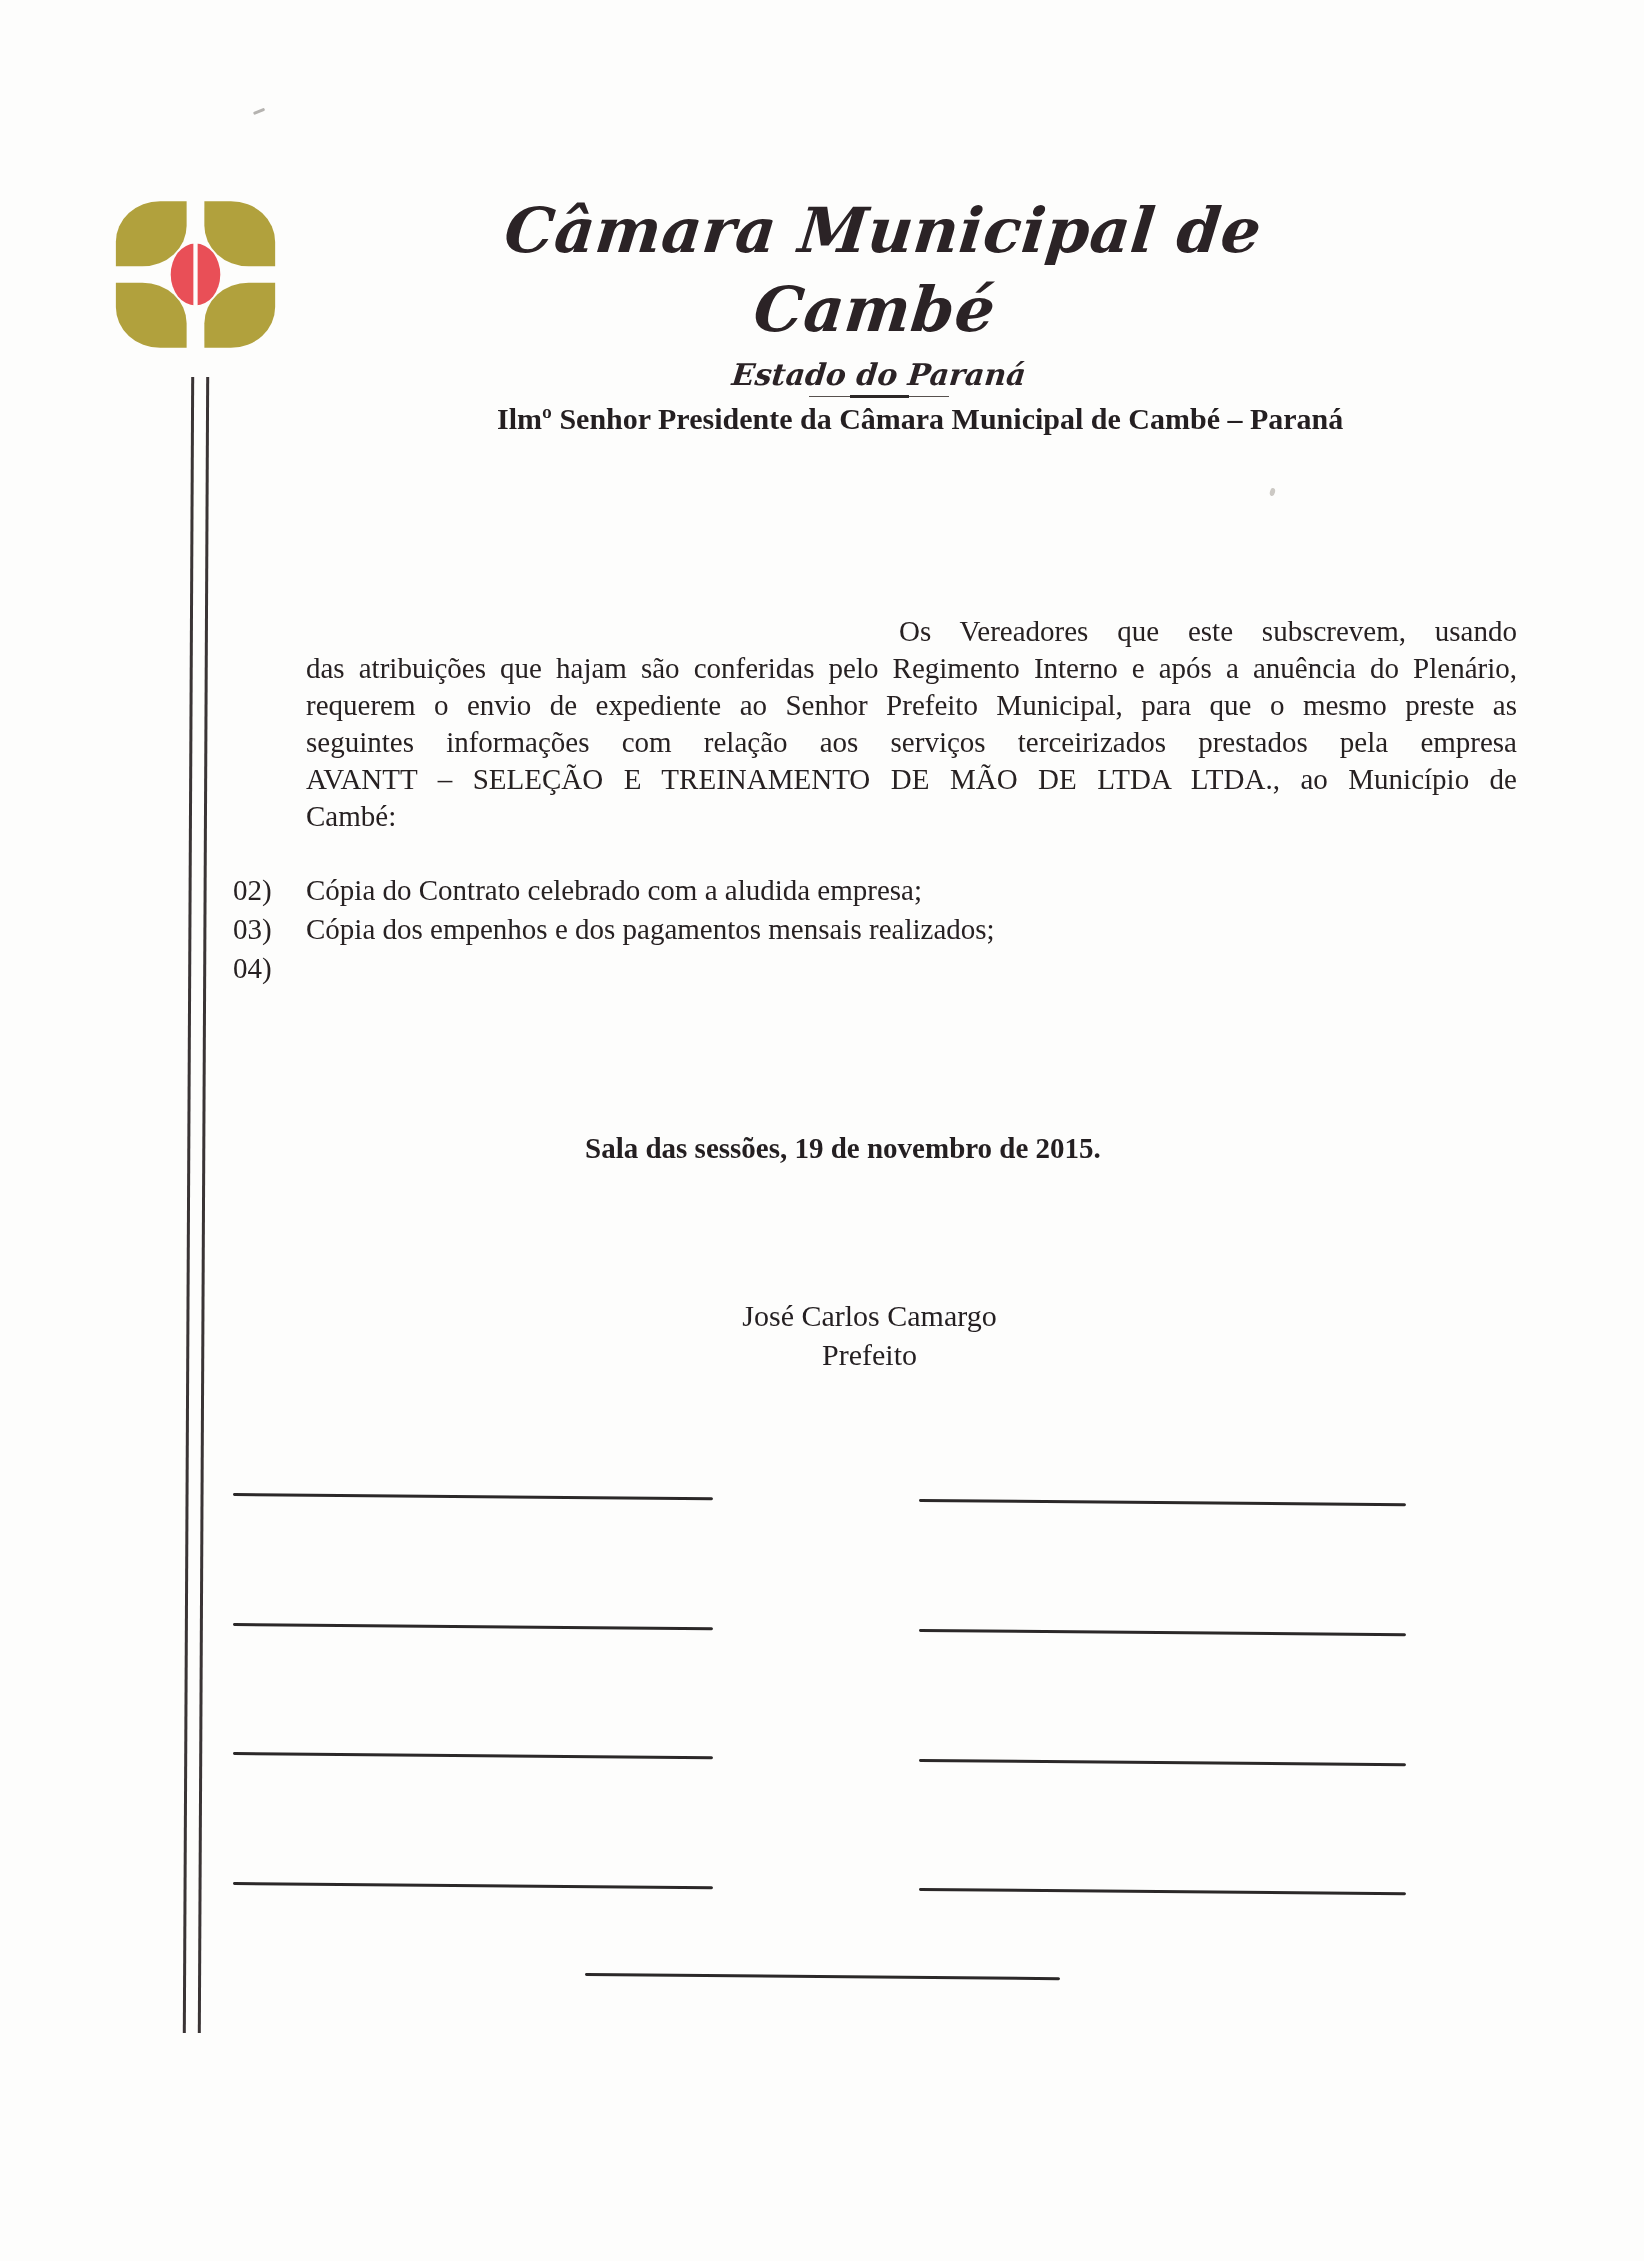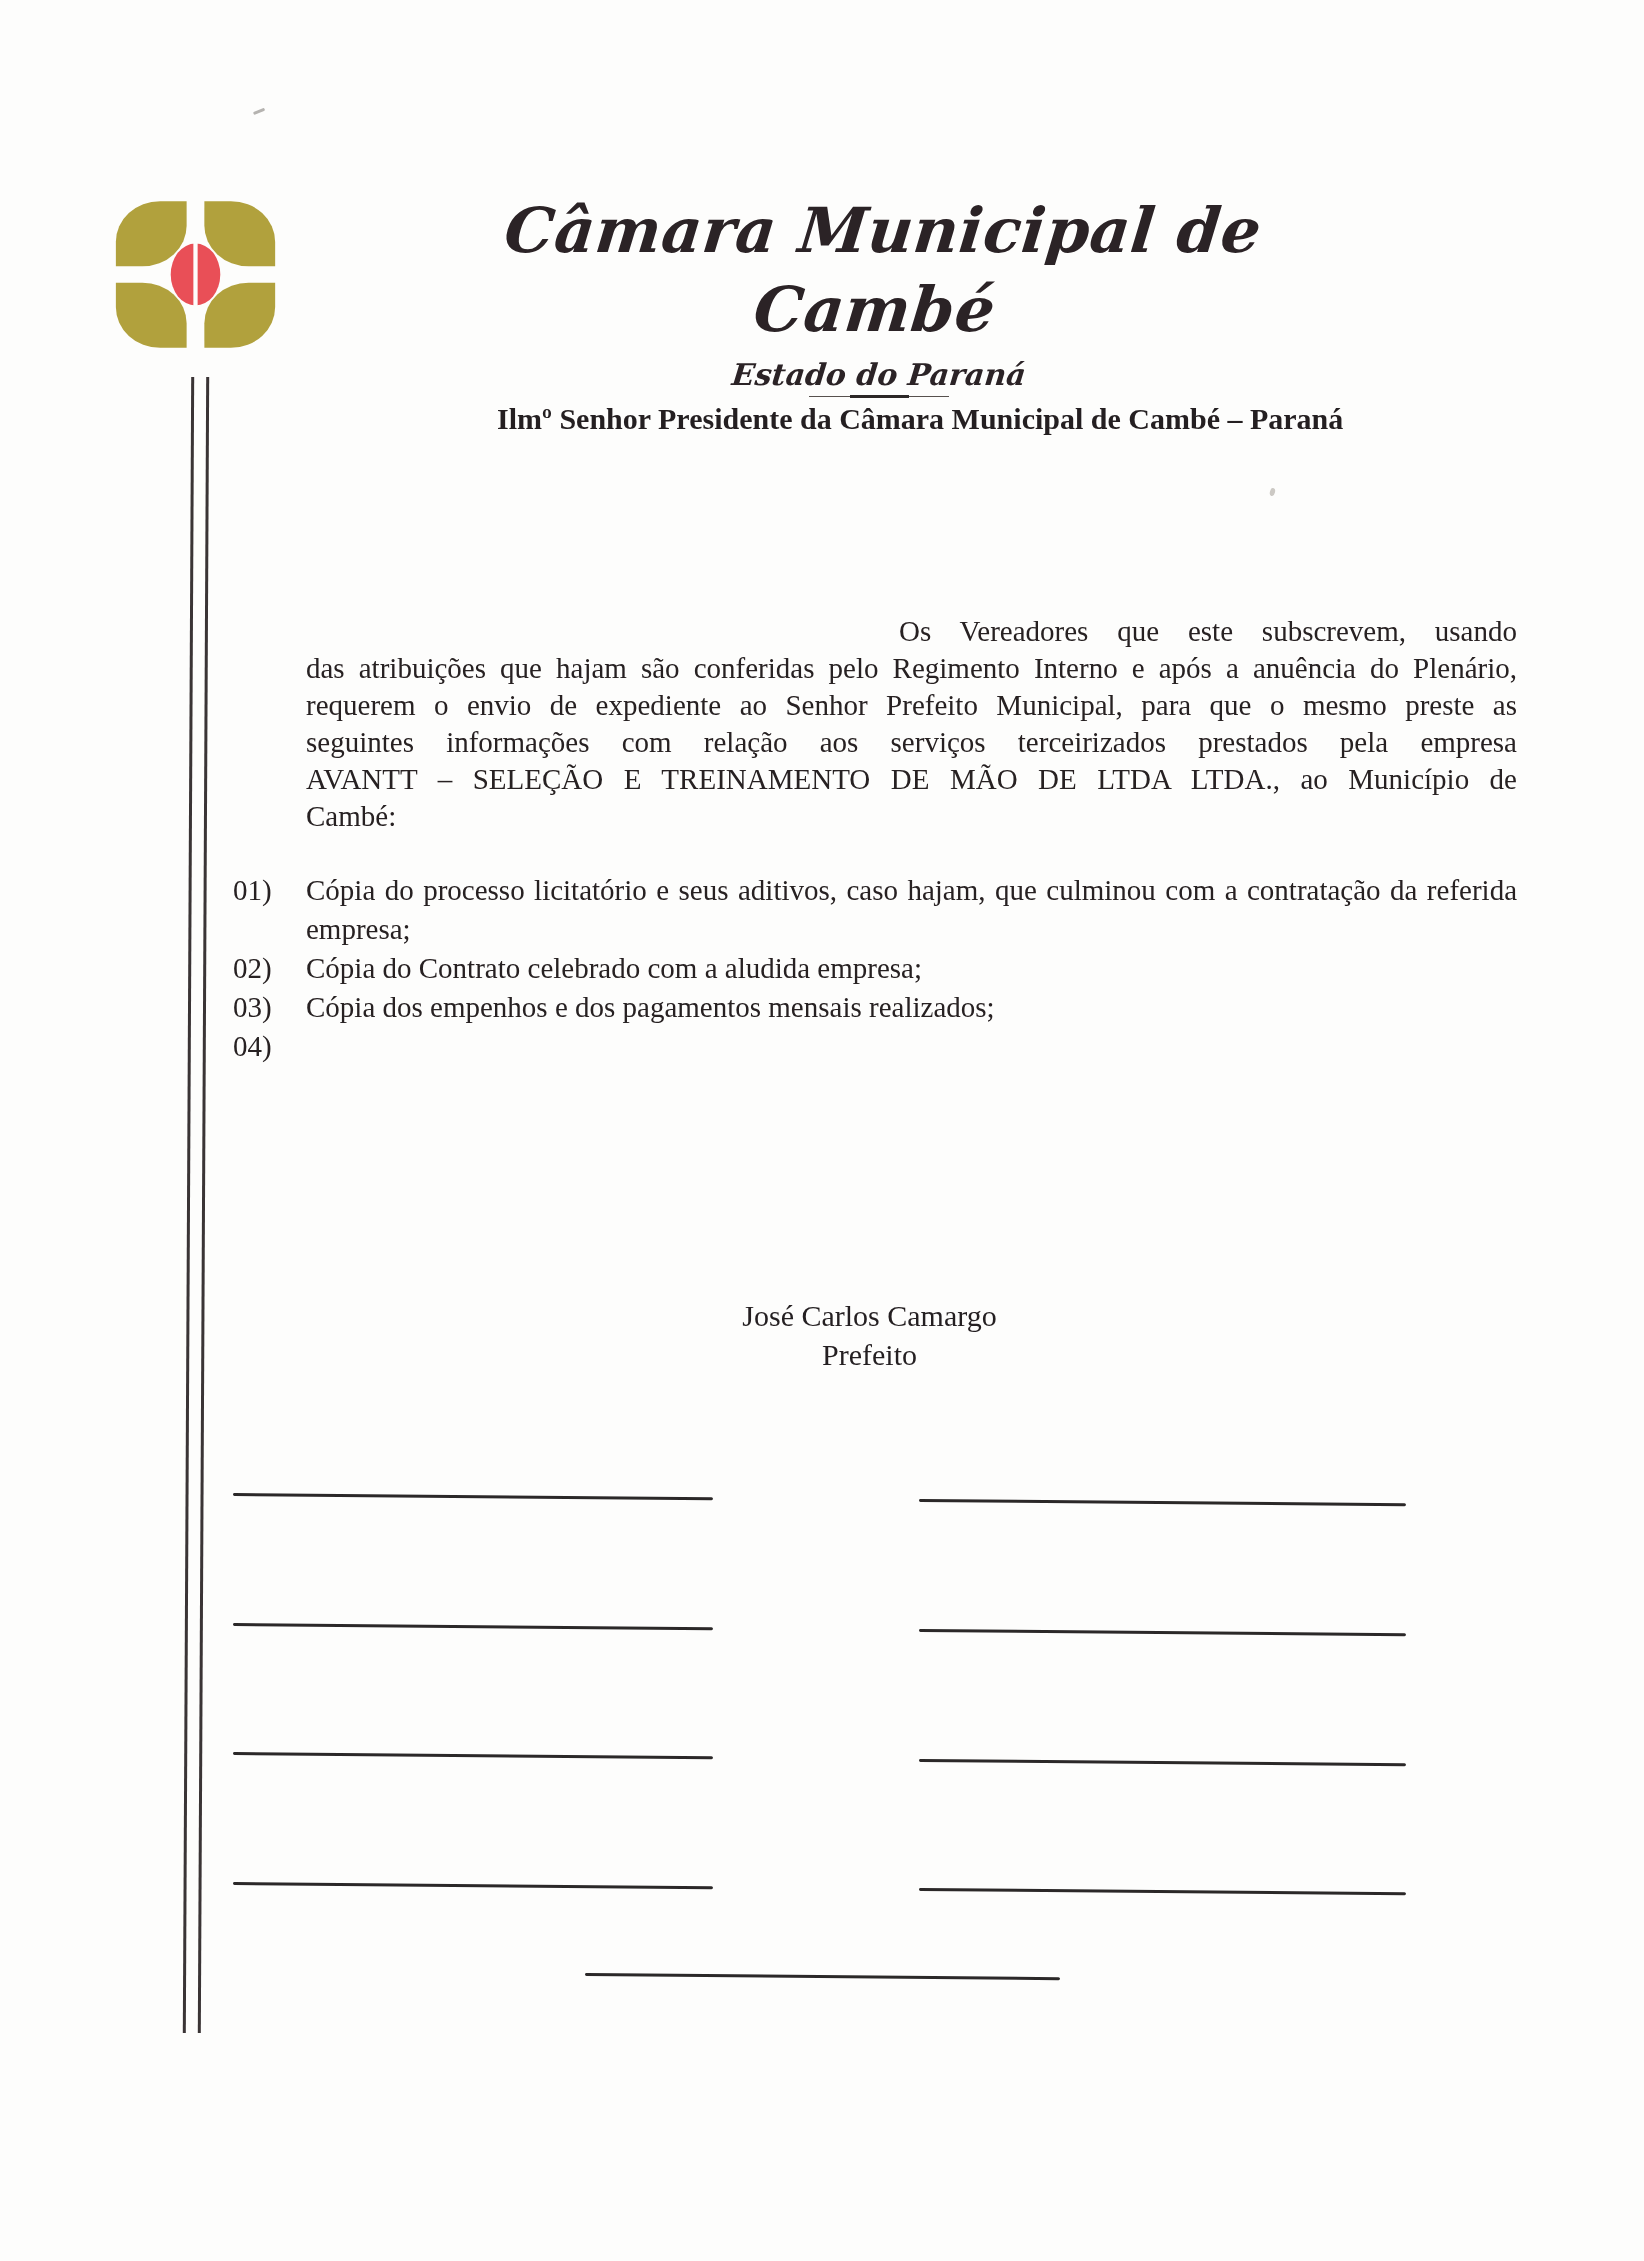--- a/index.html
+++ b/index.html
@@ -103,40 +103,37 @@
 
       <div class="body-line">seguintes informações com relação  aos serviços terceirizados prestados pela empresa</div>
 
       <div class="body-line">AVANTT – SELEÇÃO E TREINAMENTO DE MÃO DE LTDA LTDA., ao Município de</div>
 
       <div class="body-line">Cambé:</div>
     </div>
 
   <ol class="req-list">
 
-      <li>
-        <span class="req-num">01)</span>
-        <span class="req-txt">Cópia do processo licitatório e seus aditivos, caso hajam,  que culminou com a contratação da referida empresa;</span>
-      </li>
 
       <li>
         <span class="req-num">02)</span>
         <span class="req-txt">Cópia do Contrato celebrado com a aludida empresa;</span>
       </li>
 
       <li>
         <span class="req-num">03)</span>
         <span class="req-txt">Cópia dos empenhos e dos pagamentos mensais realizados;</span>
       </li>
 
       <li>
         <span class="req-num">04)</span>
       </li>
     </ol>
 
+  <div class="date-line">Sala das sessões, 19 de novembro de 2015.</div>
 
   <div class="sig-block">
     <div>José Carlos Camargo</div>
     <div>Prefeito</div>
   </div>
 
   <div class="sig-line sl-l1"></div>
   <div class="sig-line sl-l2"></div>
   <div class="sig-line sl-l3"></div>
   <div class="sig-line sl-l4"></div>

